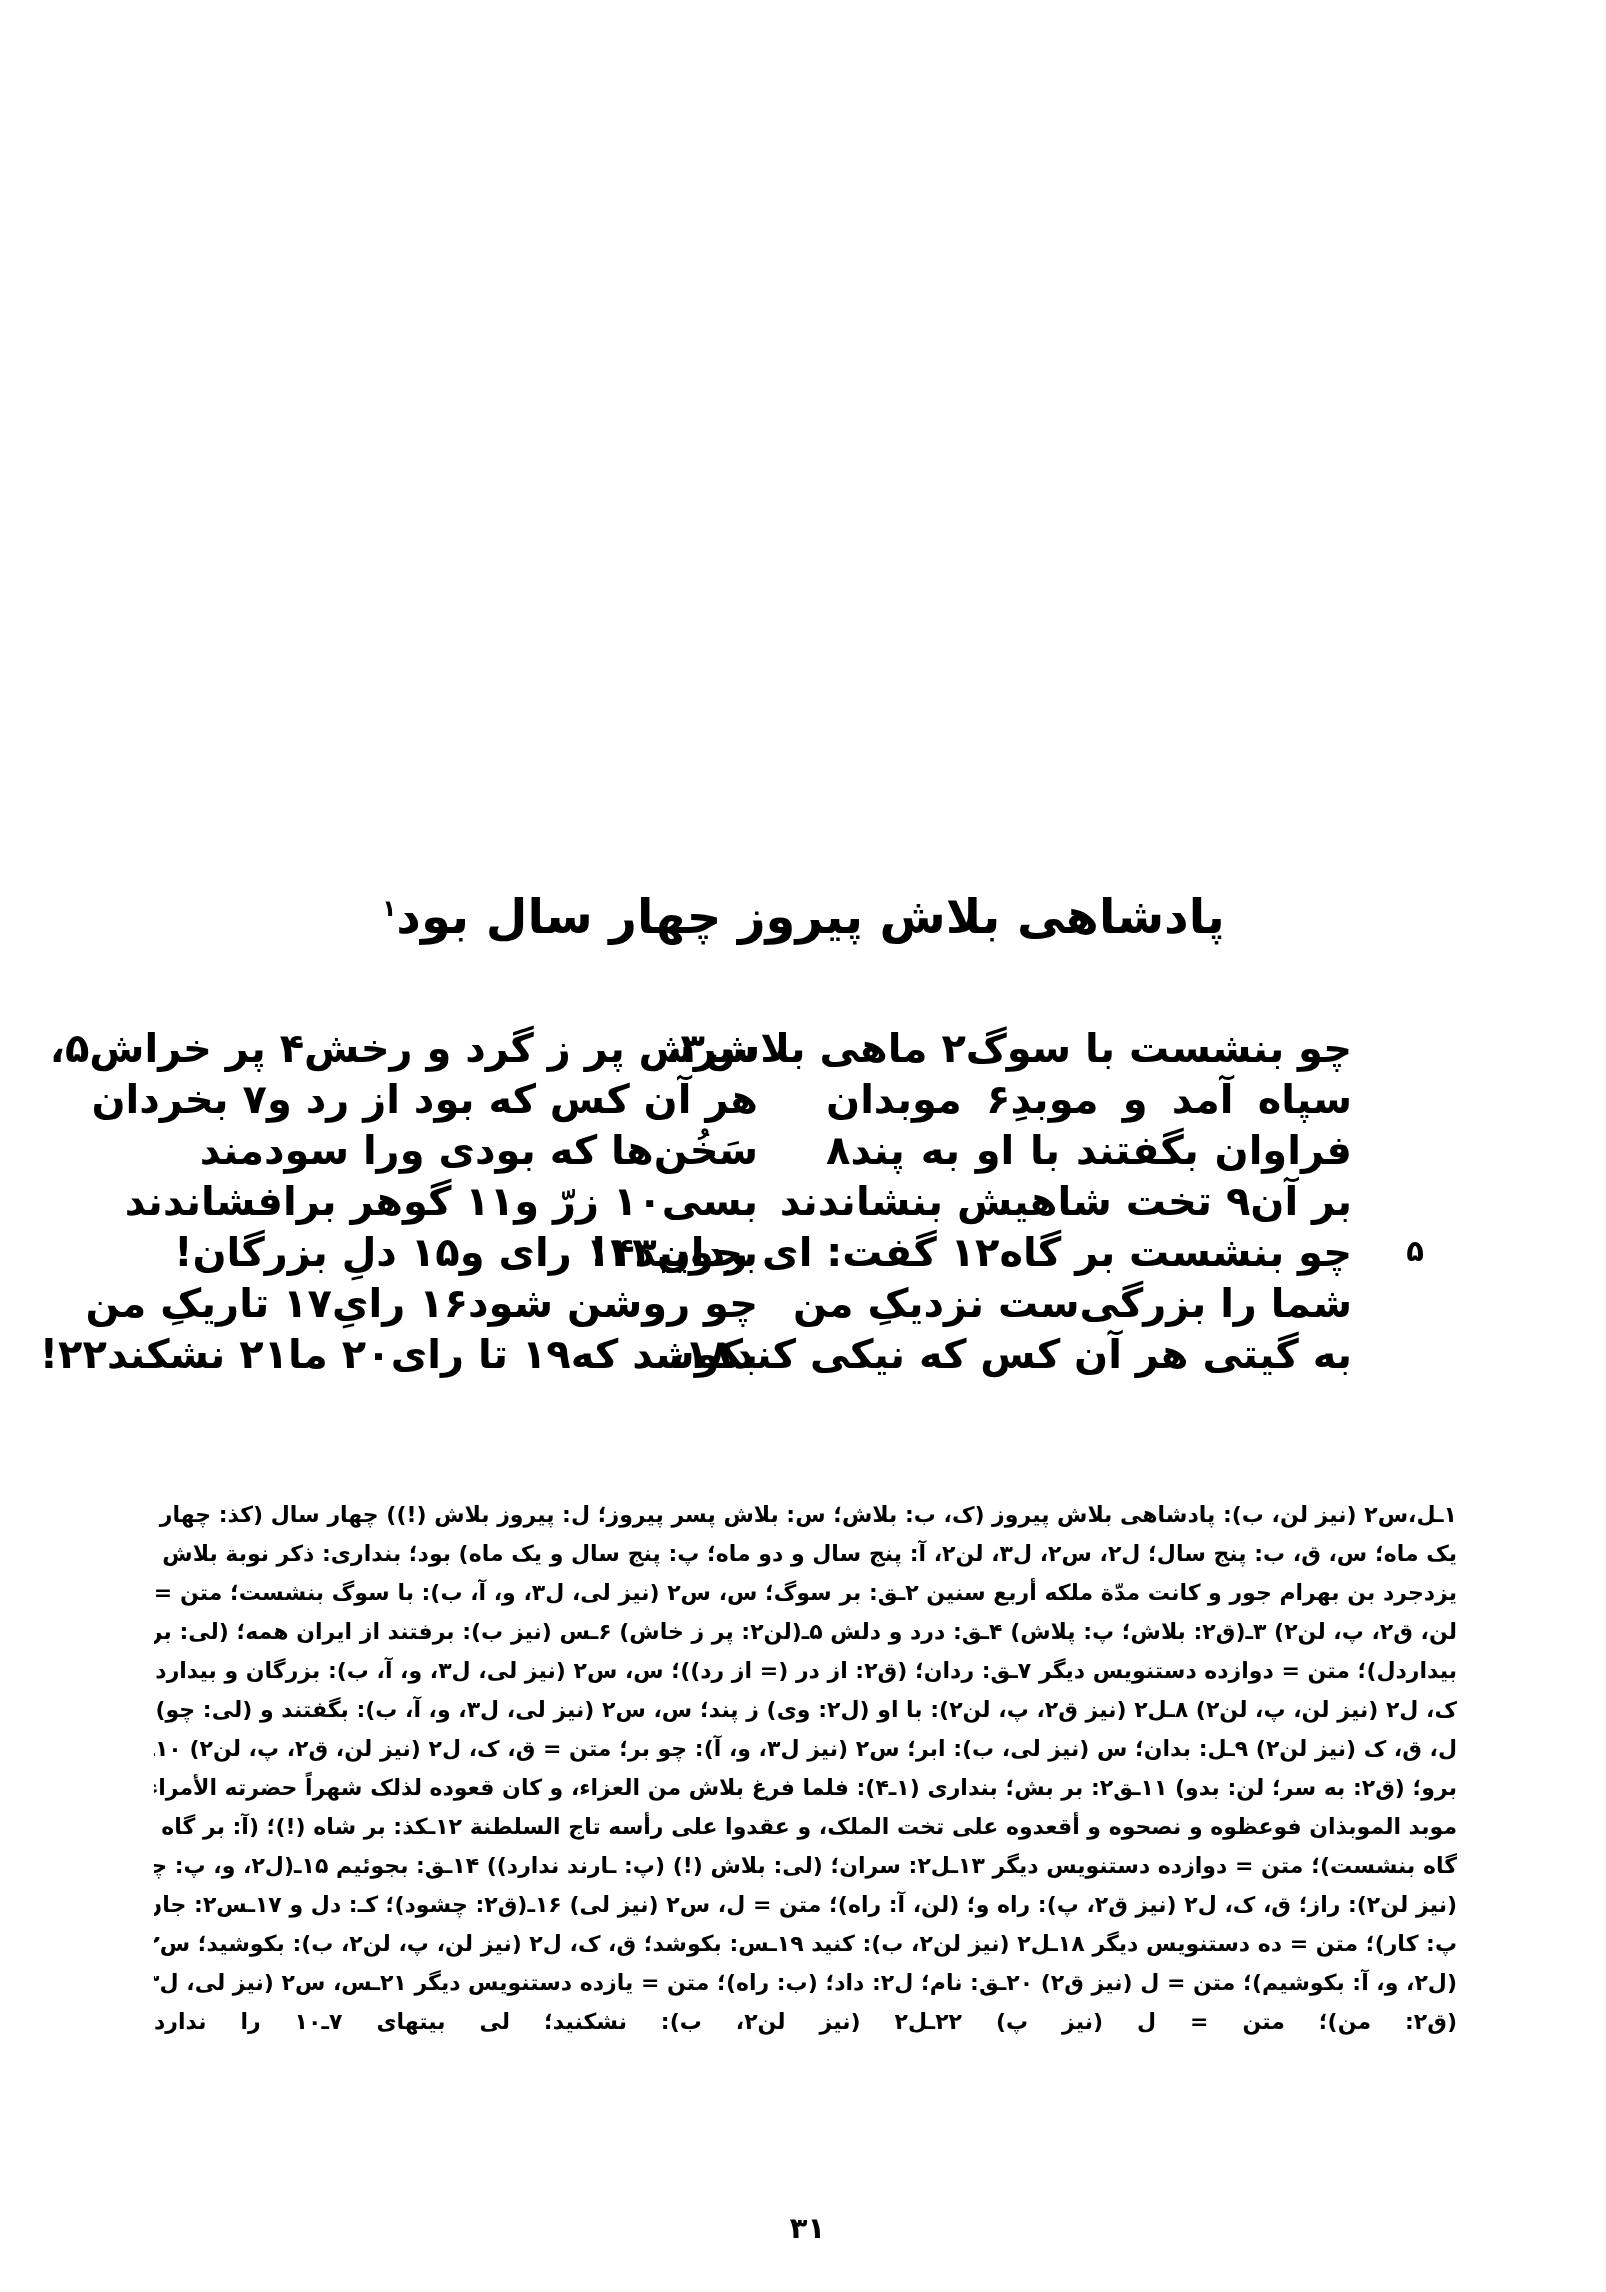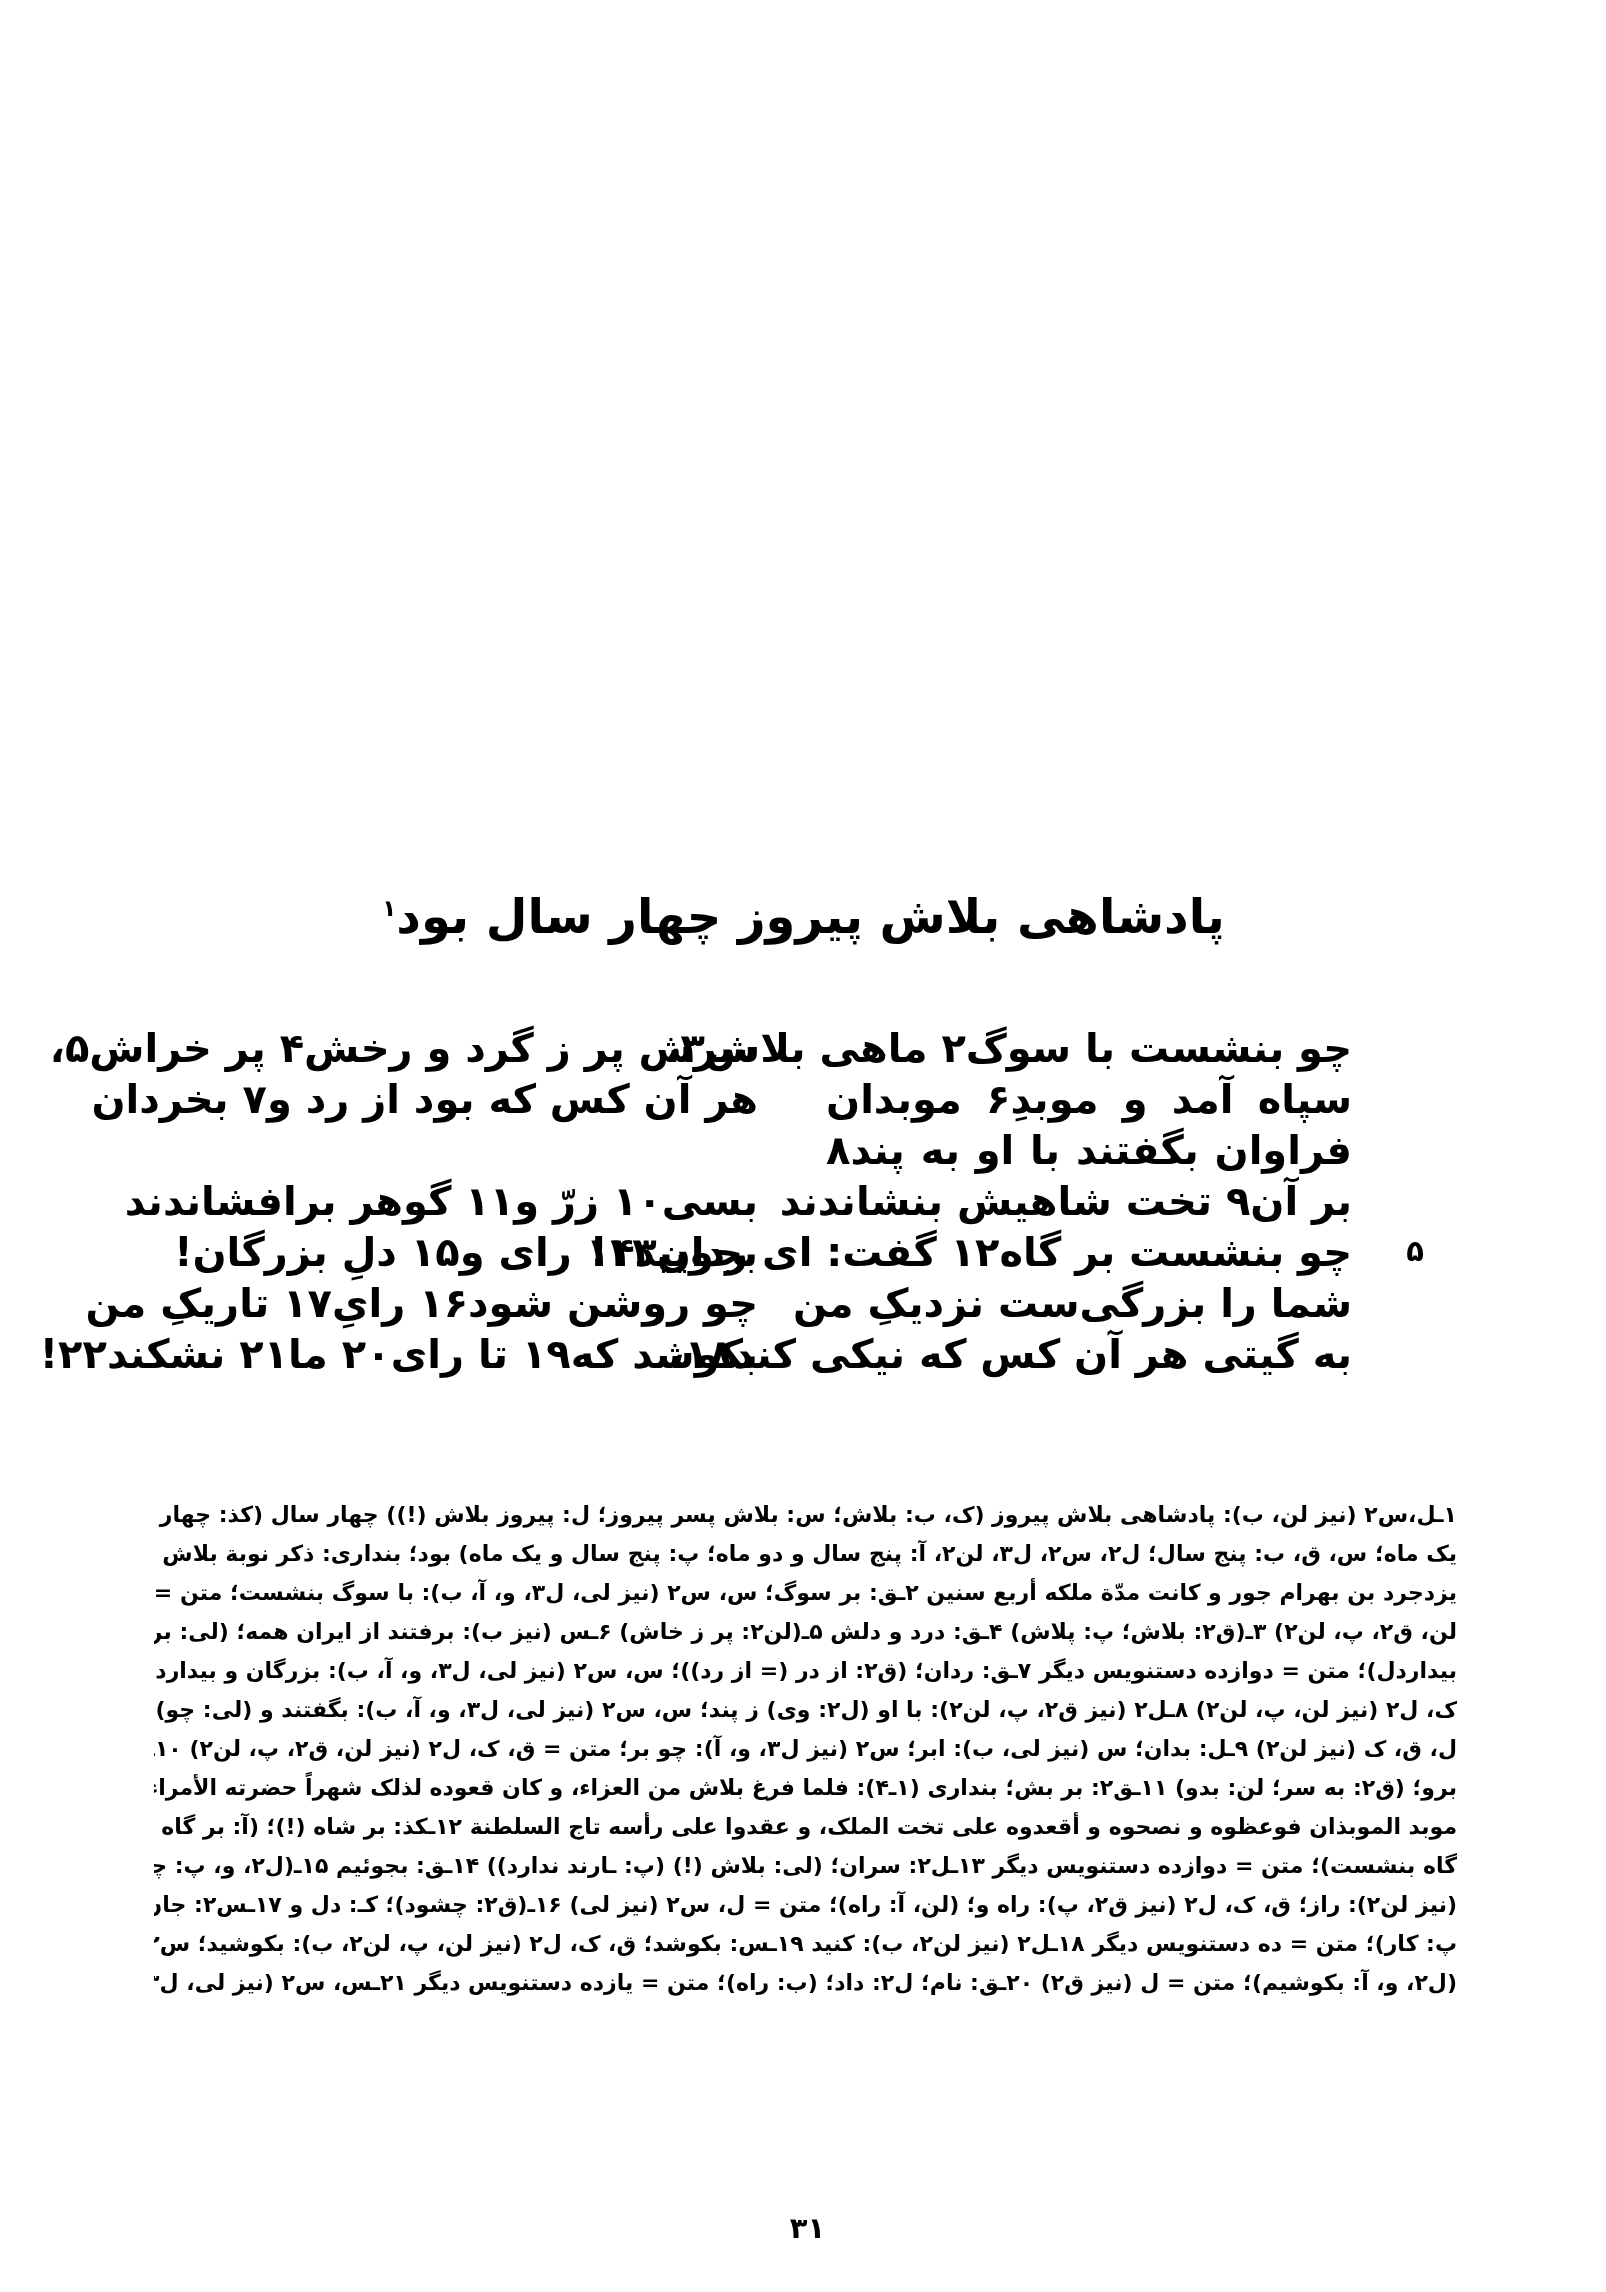--- a/index.html
+++ b/index.html
@@ -58,20 +58,21 @@
       <span class="hemistich left">سرش پر ز گرد و رخش۴ پر خراش۵،</span>
     </div>
     <div class="verse-row">
       <span class="line-number"></span>
       <span class="hemistich right">سپاه آمد و موبدِ۶ موبدان</span>
       <span class="hemistich left">هر آن کس که بود از رد و۷ بخردان</span>
     </div>
     <div class="verse-row">
       <span class="line-number"></span>
       <span class="hemistich right">فراوان بگفتند با او به پند۸</span>
+      <span class="hemistich left">سَخُن‌ها که بودی ورا سودمند</span>
     </div>
     <div class="verse-row">
       <span class="line-number"></span>
       <span class="hemistich right">بر آن۹ تخت شاهیش بنشاندند</span>
       <span class="hemistich left">بسی۱۰ زرّ و۱۱ گوهر برافشاندند</span>
     </div>
     <div class="verse-row">
       <span class="line-number">۵</span>
       <span class="hemistich right">چو بنشست بر گاه۱۲ گفت: ای ردان۱۳!</span>
       <span class="hemistich left">بجویید۱۴ رای و۱۵ دلِ بزرگان!</span>
@@ -95,19 +96,20 @@
     <div class="footnote-line">لن، ق۲، پ، لن۲)  ۳ـ(ق۲: بلاش؛ پ: پلاش)  ۴ـق: درد و دلش  ۵ـ(لن۲: پر ز خاش)  ۶ـس (نیز ب): برفتند از ایران همه؛ (لی: برفتند</div>
     <div class="footnote-line">بیداردل)؛ متن = دوازده دستنویس دیگر  ۷ـق: ردان؛ (ق۲: از در (= از رد))؛ س، س۲ (نیز لی، ل۳، و، آ، ب): بزرگان و بیداردل؛ متن = ل،</div>
     <div class="footnote-line">ک، ل۲ (نیز لن، پ، لن۲)  ۸ـل۲ (نیز ق۲، پ، لن۲): با او (ل۲: وی) ز پند؛ س، س۲ (نیز لی، ل۳، و، آ، ب): بگفتند و (لی: چو)ی دادند پند؛ متن =</div>
     <div class="footnote-line">ل، ق، ک (نیز لن۲)  ۹ـل: بدان؛ س (نیز لی، ب): ابر؛ س۲ (نیز ل۳، و، آ): چو بر؛ متن = ق، ک، ل۲ (نیز لن، ق۲، پ، لن۲)  ۱۰ـس۲ (نیز ل۳، و، آ):</div>
     <div class="footnote-line">برو؛ (ق۲: به سر؛ لن: بدو)  ۱۱ـق۲: بر بش؛ بنداری (۱ـ۴): فلما فرغ بلاش من العزاء، و کان قعوده لذلک شهراً حضرته الأمراء و القوّاد و</div>
     <div class="footnote-line">موبد الموبذان فوعظوه و نصحوه و أقعدوه علی تخت الملک، و عقدوا علی رأسه تاج السلطنة  ۱۲ـکذ: بر شاه (!)؛ (آ: بر گاه و؛ ل۲: بر</div>
     <div class="footnote-line">گاه بنشست)؛ متن = دوازده دستنویس دیگر  ۱۳ـل۲: سران؛ (لی: بلاش (!) (پ: ـارند ندارد))  ۱۴ـق: بجوئیم  ۱۵ـ(ل۲، و، پ: چو)؛ س</div>
     <div class="footnote-line">(نیز لن۲): راز؛ ق، ک، ل۲ (نیز ق۲، پ): راه و؛ (لن، آ: راه)؛ متن = ل، س۲ (نیز لی)  ۱۶ـ(ق۲: چشود)؛ کـ: دل و  ۱۷ـس۲: جان؛ (لی، و، آ: روز؛</div>
     <div class="footnote-line">پ: کار)؛ متن = ده دستنویس دیگر  ۱۸ـل۲ (نیز لن۲، ب): کنید  ۱۹ـس: بکوشد؛ ق، ک، ل۲ (نیز لن، پ، لن۲، ب): بکوشید؛ س۲: بکوشیم؛</div>
     <div class="footnote-line">(ل۲، و، آ: بکوشیم)؛ متن = ل (نیز ق۲)  ۲۰ـق: نام؛ ل۲: داد؛ (ب: راه)؛ متن = یازده دستنویس دیگر  ۲۱ـس، س۲ (نیز لی، ل۳، و، بنهاد: او؛</div>
+    <div class="footnote-line">(ق۲: من)؛ متن = ل (نیز پ)  ۲۲ـل۲ (نیز لن۲، ب): نشکنید؛ لی بیتهای ۷ـ۱۰ را ندارد</div>
     <div class="footnote-line last"></div>
   </div>
 
   <div class="page-number">۳۱</div>
 
 </div>
 
 
 </body></html>

